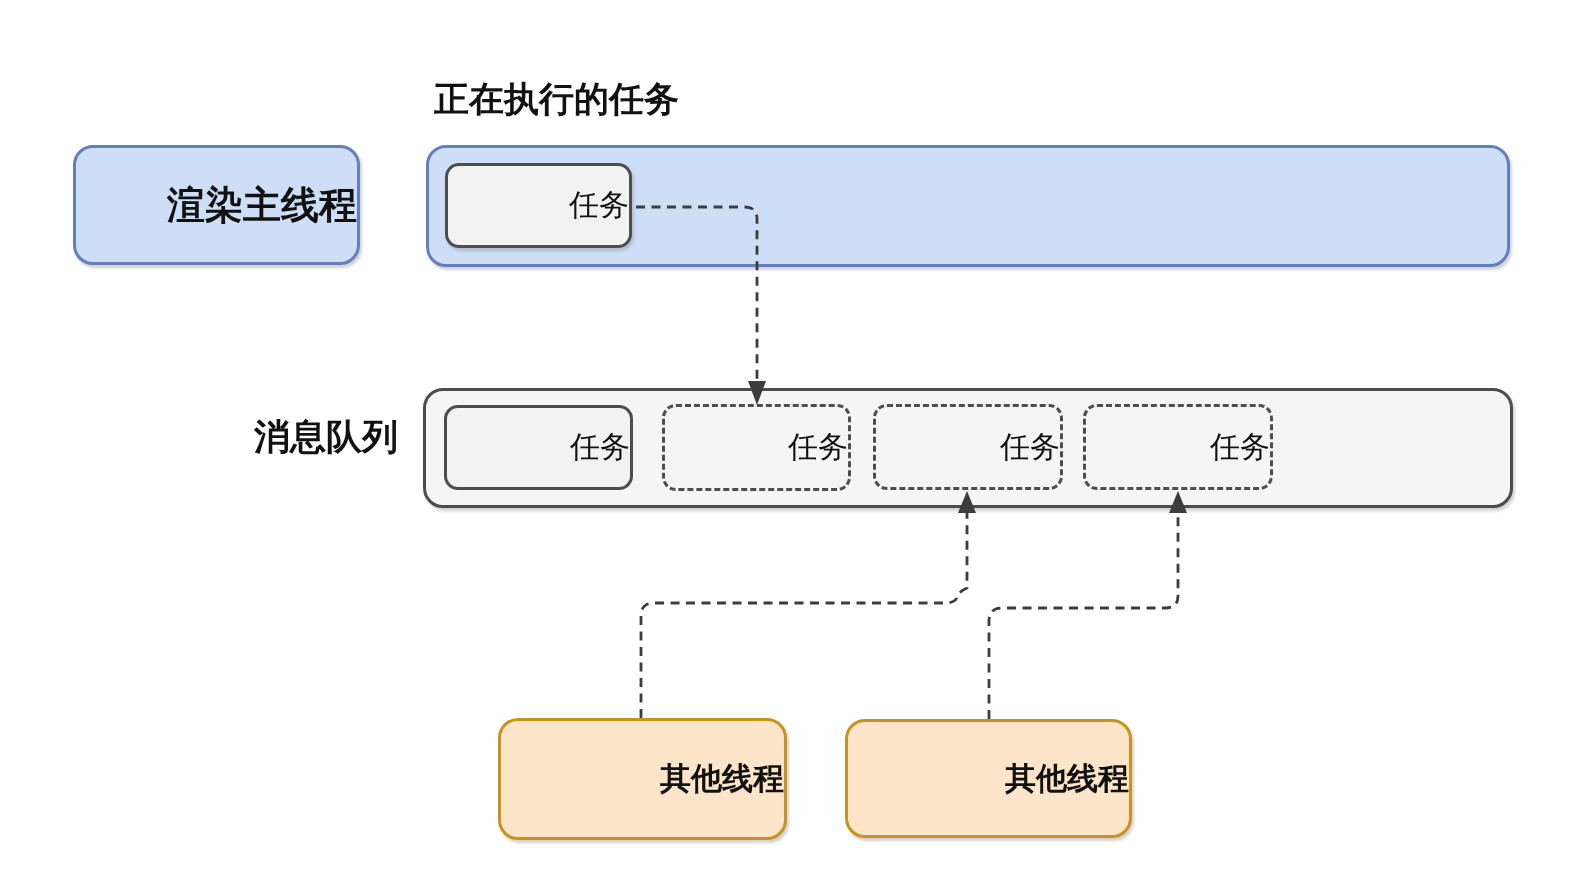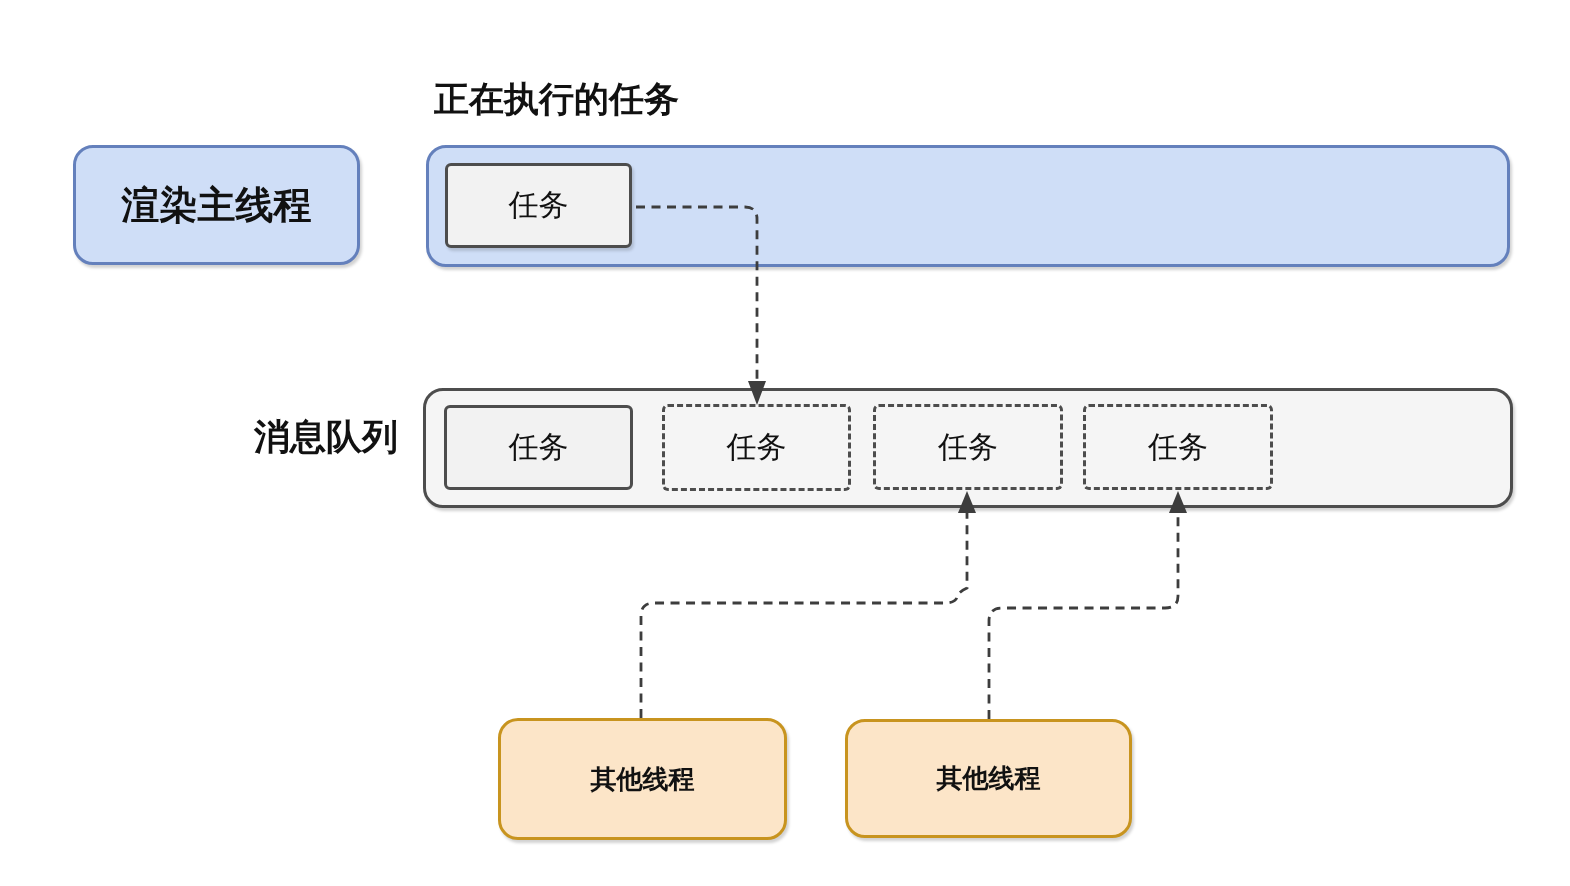--- a/index.html
+++ b/index.html
@@ -23,21 +23,21 @@
     overflow: hidden;
   }
   .canvas {
     position: relative;
     width: 1360px; height: 886px;
   }
   .box {
     position: absolute;
     display: flex;
     align-items: center;
-    justify-content: center;
+    justify-content: flex-end;
     border-radius: 20px;
     box-shadow: 2px 3px 3px rgba(0,0,0,0.18);
   }
   .title {
     position: absolute;
     left: 434px; top: 76px;
     font-size: 35px;
     font-weight: 600;
     color: var(--text);
     white-space: nowrap;
@@ -49,21 +49,21 @@
     font-size: 38px; font-weight: 600;
   }
   .blue-bar {
     left: 426px; top: 145px; width: 1084px; height: 122px;
     background: var(--blue-fill);
     border: 3px solid var(--blue-stroke);
   }
   .task {
     background: var(--task-fill);
     border: 3px solid var(--task-stroke);
-    border-radius: 6px;
+    border-radius: 14px;
     font-size: 30px;
     font-weight: 500;
     box-shadow: none;
   }
   .task.exec { left: 445px; top: 163px; width: 187px; height: 85px; box-shadow: 2px 3px 3px rgba(0,0,0,0.15); }
   .queue-container {
     left: 423px; top: 388px; width: 1090px; height: 120px;
     background: var(--container-fill);
     border: 3px solid var(--container-stroke);
   }
@@ -76,21 +76,21 @@
     position: absolute;
     left: 40px; top: 412px; width: 358px;
     text-align: right;
     line-height: 50px;
   }
   .queue-label .cn { font-size: 36px; font-weight: 600; }
   .queue-label .en { font-size: 35px; font-weight: 600; font-family: "DejaVu Sans Mono", monospace; letter-spacing: 1px; }
   .orange {
     background: var(--orange-fill);
     border: 3px solid var(--orange-stroke);
-    font-size: 26px; font-weight: 600; font-family: Liberation Serif, serif;
+    font-size: 31px; font-weight: 600; font-family: Liberation Serif, serif;
   }
   .orange.o1 { left: 498px; top: 718px; width: 289px; height: 122px; }
   .orange.o2 { left: 845px; top: 719px; width: 287px; height: 119px; }
   .overlay {
     position: absolute;
     left: 0; top: 0;
     pointer-events: none;
   }
   .connector {
     fill: none;

